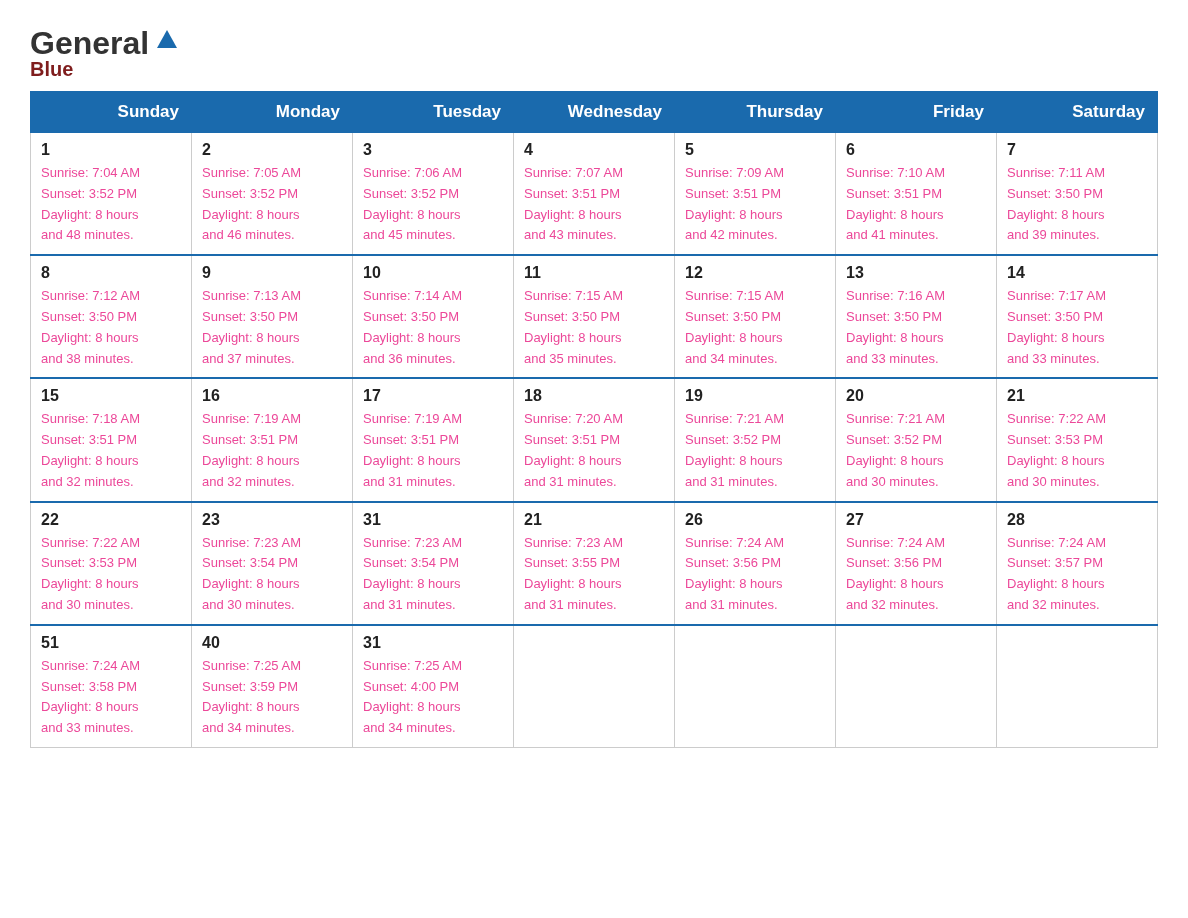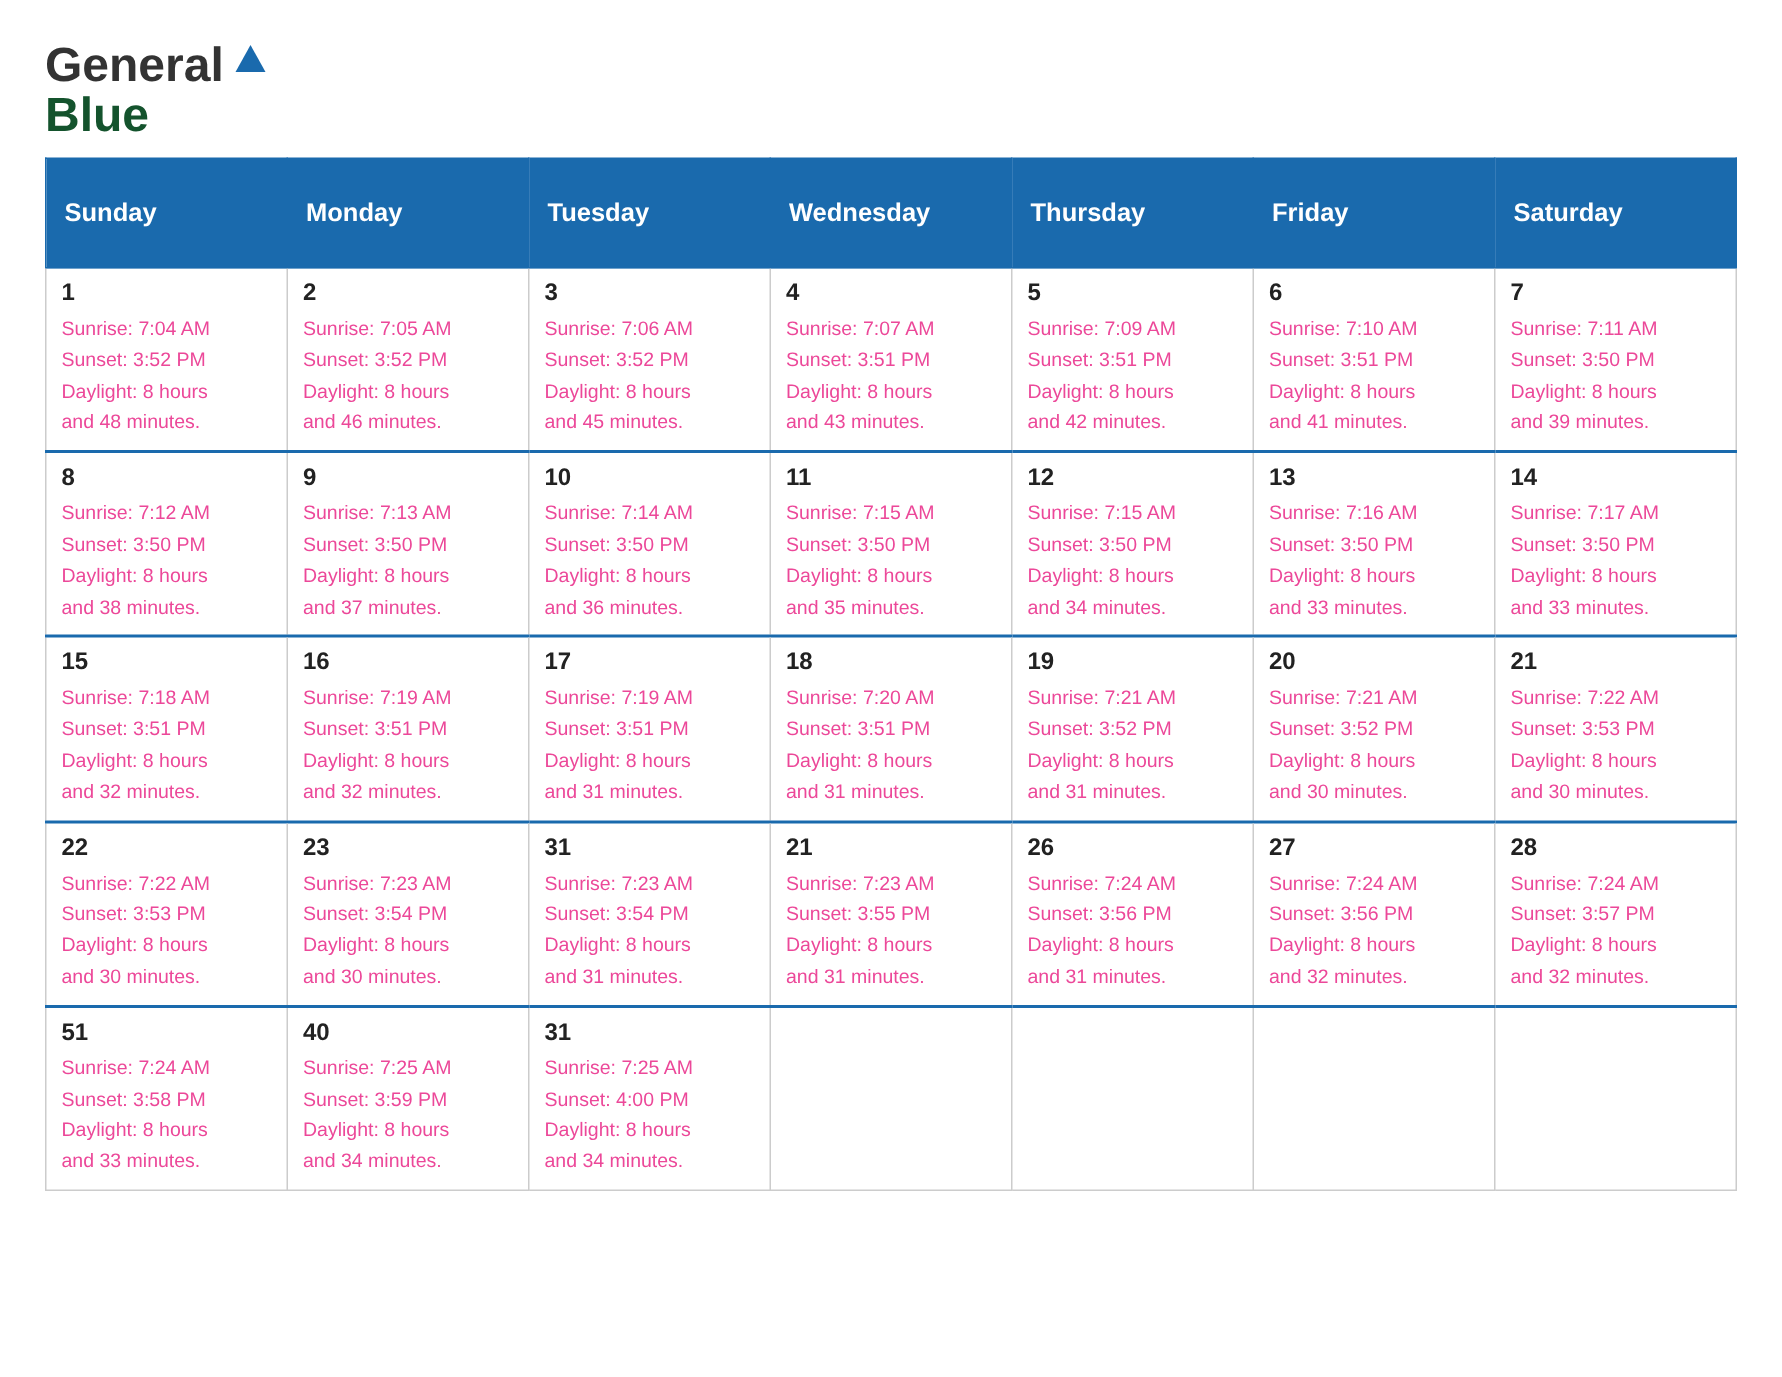--- a/index.html
+++ b/index.html
@@ -33,22 +33,22 @@
     .calendar-table {
       width: 100%;
       border-collapse: collapse;
       margin-top: 8px;
     }
     .calendar-table th {
       background-color: #1a6aad;
       color: #fff;
       font-size: 17px;
       font-weight: bold;
-      padding: 26px 12px;
-      text-align: left;
+      padding: 10px 12px;
+      text-align: right;
       border: 1px solid #1a6aad;
     }
     .calendar-table td {
       vertical-align: top;
       padding: 8px 10px;
       border: 1px solid #ccc;
       font-size: 13.5px;
       color: #333;
       width: calc(100% / 7);
       min-height: 100px;
@@ -83,21 +83,21 @@
 
 <div class="header">
   <div class="logo-wrap">
   <div style="display:flex;align-items:center;gap:0px;">
     <div style="position:relative;display:inline-block;">
       <span style="font-size:32px;font-weight:bold;color:#333;font-family:Arial;">General</span>
       <span style="display:inline-block;width:0;height:0;border-left:10px solid transparent;border-right:10px solid transparent;border-bottom:18px solid #1a6aad;margin-left:3px;margin-bottom:6px;"></span>
     </div>
   </div>
   <div style="margin-top:-4px;">
-    <span style="font-size:32px;font-weight:bold;color:#14532d;font-family:Arial;">Blue</span>
+    <span style="font-size:20px;font-weight:bold;color:#7f1d1d;font-family:Arial;">Blue</span>
   </div>
 </div>
   <div class="title-block">
     <div class="month-title"></div>
     <div class="location-title"></div>
   </div>
 </div>
 
 <table class="calendar-table">
   <thead>

